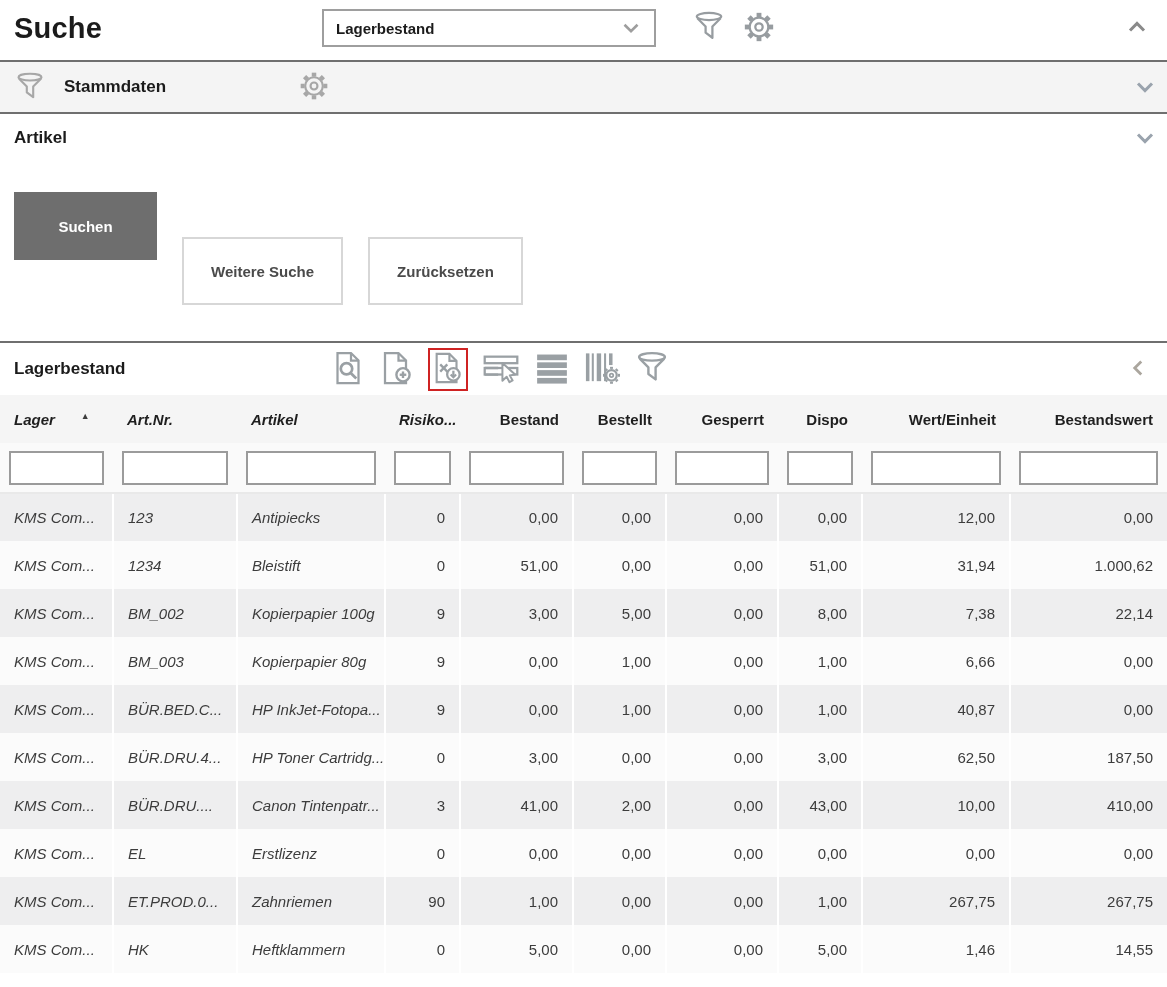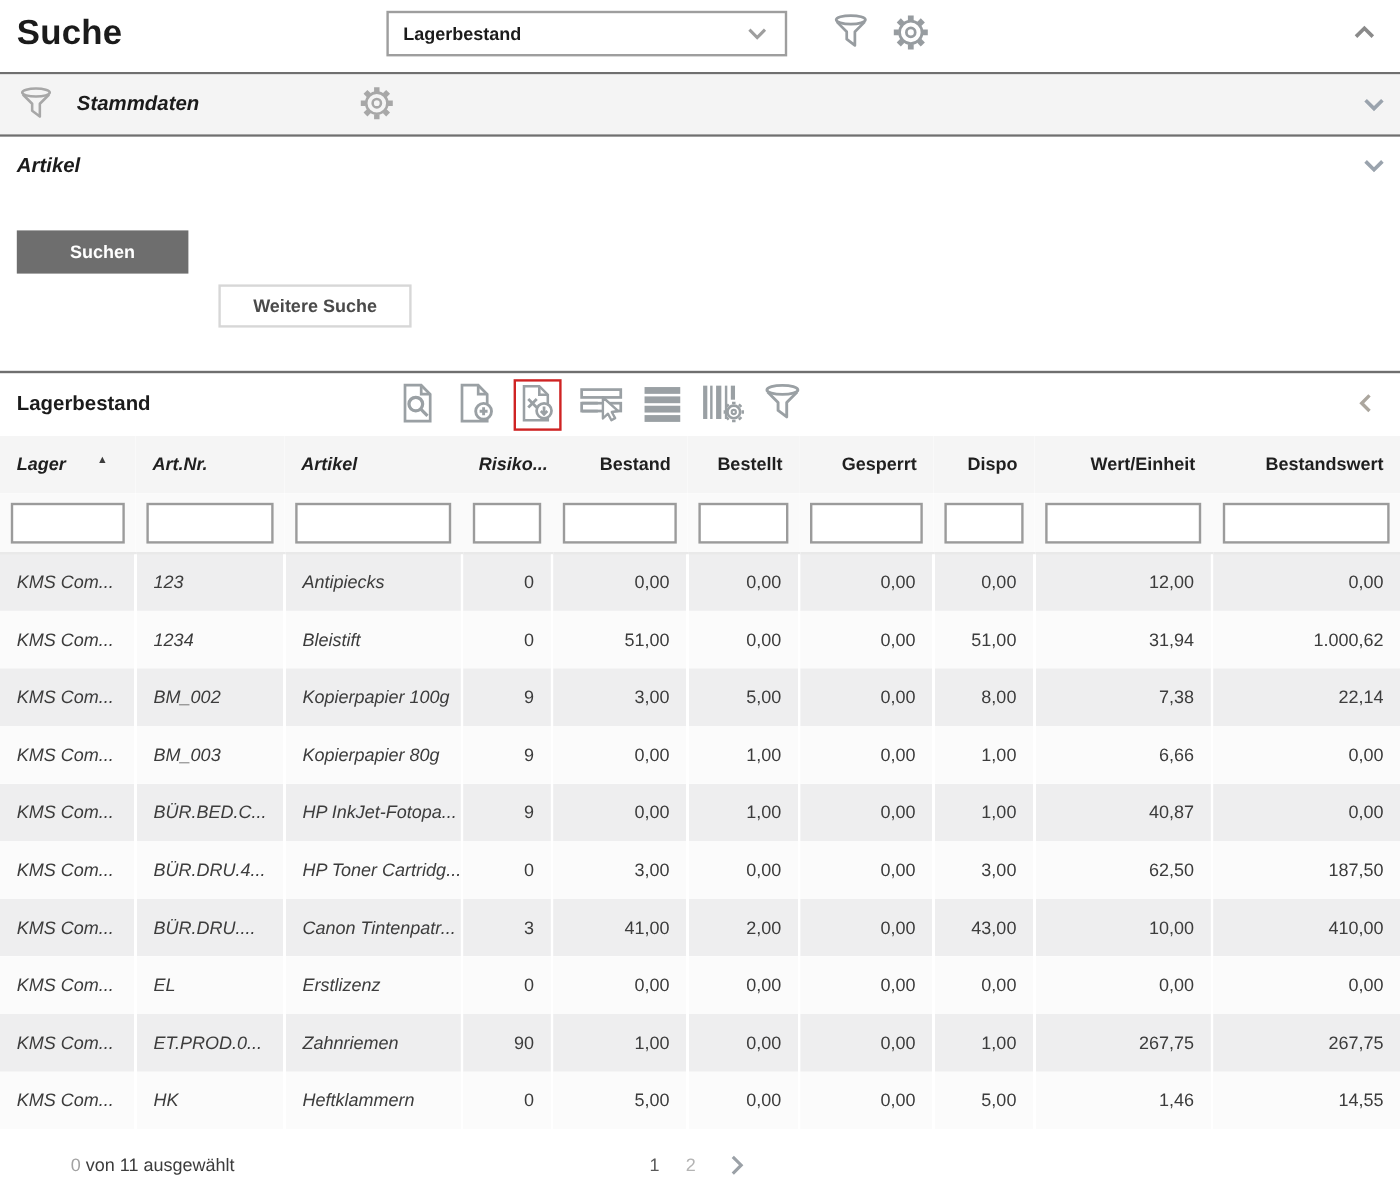--- a/index.html
+++ b/index.html
@@ -16,30 +16,30 @@
   .dropdown { width:334px; height:38px; border:2px solid #9e9e9e; display:flex; align-items:center;
               padding:0 10px 0 12px; cursor:pointer; background:#fff; }
   .dropdown .val { font-weight:bold; font-size:15px; color:#1b1b1b; flex:1; }
   .top .tool { margin-left:16px; }
   .top .tool:first-of-type { margin-left:36px; }
   .spacer { flex:1; }
 
   .divider { height:2px; background:#6f6f6f; }
 
   
-  .bar { display:flex; align-items:center; padding:0 8px 0 14px;font-style:italic; }
+  .bar { display:flex; align-items:center; padding:0 8px 0 14px; }
   .bar.gray { background:#f4f4f4; height:52px; border-bottom:2px solid #6f6f6f; }
   .bar.white { background:#fff; height:48px; }
   .bar .label { font-size:17px; font-weight:bold; color:#1b1b1b; }
   .bar.gray .label { margin-left:18px; }
   .bar .gear2 { margin-left:132px; }
 
   
   .actions { display:flex; gap:25px; padding:30px 14px 36px 14px; }
-  .btn { height:36px; font-family:inherit; font-size:15px; font-weight:bold; cursor:pointer; }
+  .btn { height:68px; font-family:inherit; font-size:15px; font-weight:bold; cursor:pointer; }
   .btn.primary { background:#6e6e6e; color:#fff; border:none; width:143px; }
   .btn.secondary { background:#fff; color:#4a4a4a; border:2px solid #d7d7d7; padding:0 27px;margin-top:45px; }
 
   
   .results-head { display:flex; align-items:center; padding:0 16px 0 14px; height:52px; }
   .results-head .label { font-size:17px; font-weight:bold; color:#1b1b1b; width:140px; }
   .toolbar { display:flex; align-items:center; gap:13px; margin-left:176px; }
   .toolbar .hl { border:2px solid #cf2323; padding:1px; }
 
   
@@ -149,20 +149,21 @@
   <span class="icon">
     <svg width="28" height="28" viewBox="0 0 24 24">
         <polyline points="6,9 12,15 18,9" fill="none" stroke="#9aa3ad" stroke-width="2.6"></polyline>
       </svg>
   </span>
 </div>
 
 <div class="actions">
   <button class="btn primary">Suchen</button>
   <button class="btn secondary">Weitere Suche</button>
+  <button class="btn secondary">Zurücksetzen</button>
 </div>
 
 <div class="divider"></div>
 <div class="results-head">
   <span class="label">Lagerbestand</span>
 
   <div class="toolbar">
     <button class="iconbtn">
       <svg width="36" height="36" viewBox="0 0 24 24" fill="none" stroke="#9aa0a4" stroke-width="1.5">
         <path d="M5 2 H14 L19 7 V22 H5 Z"></path>

